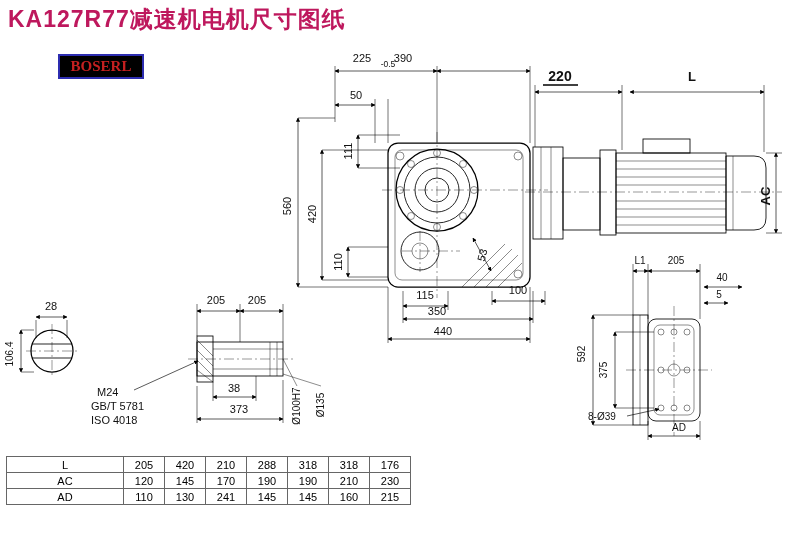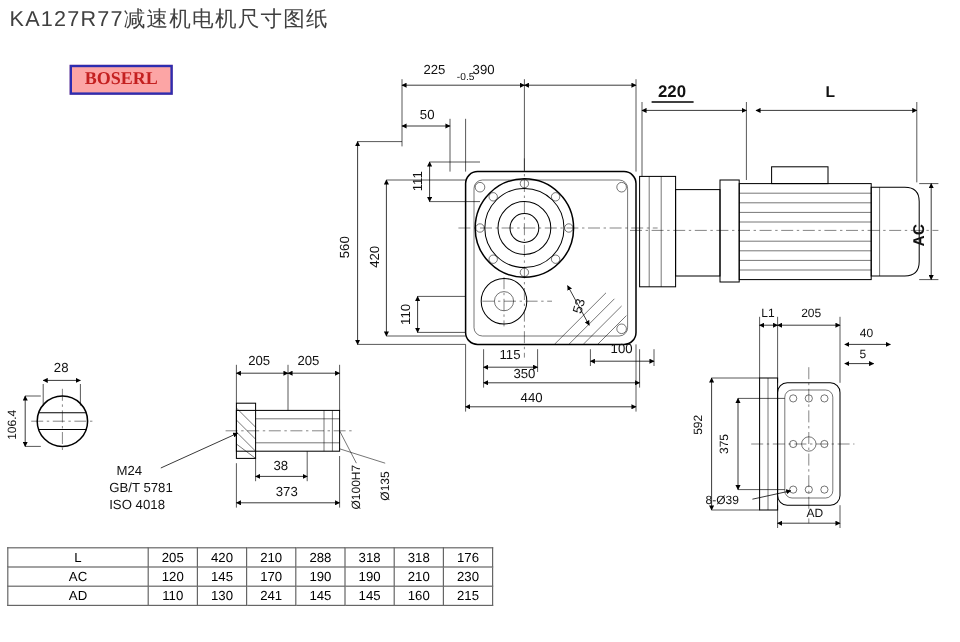--- a/index.html
+++ b/index.html
@@ -1,22 +1,22 @@
 <!DOCTYPE html>
 <html><head>
 <meta charset="utf-8">
 <style>
   html,body{margin:0;padding:0;}
   body{width:800px;height:535px;position:relative;background:#fff;overflow:hidden;
        font-family:"Liberation Sans",sans-serif;}
-  .title{position:absolute;left:8px;top:4px;font-size:18px;font-weight:normal;color:#404040;
+  .title{position:absolute;left:8px;top:4px;font-size:23px;font-weight:bold;color:#be185d;
          letter-spacing:1px;}
   .logo{position:absolute;left:58px;top:54px;width:82px;height:21px;border:2px solid #2d2db0;
         color:#c42020;font-family:"Liberation Serif",serif;font-weight:bold;font-size:15px;
-        text-align:center;line-height:21px;background:#fca5a5;}
+        text-align:center;line-height:21px;background:#000000;}
   svg.drawing{position:absolute;left:0;top:0;}
   svg text{font-family:"Liberation Sans",sans-serif;font-size:11px;fill:#111;text-anchor:middle;}
   .as{text-anchor:start;}
   .f8{font-size:8.5px;}
   .f10{font-size:10px;}
   .f13{font-size:13px;font-weight:bold;}
   .f14{font-size:14px;font-weight:bold;}
   .dim{stroke:#000;stroke-width:.65;fill:none;marker-start:url(#arr);marker-end:url(#arr);}
   .ldr{stroke:#000;stroke-width:.65;fill:none;marker-end:url(#arr);}
   .ext{stroke:#000;stroke-width:.55;fill:none;}

